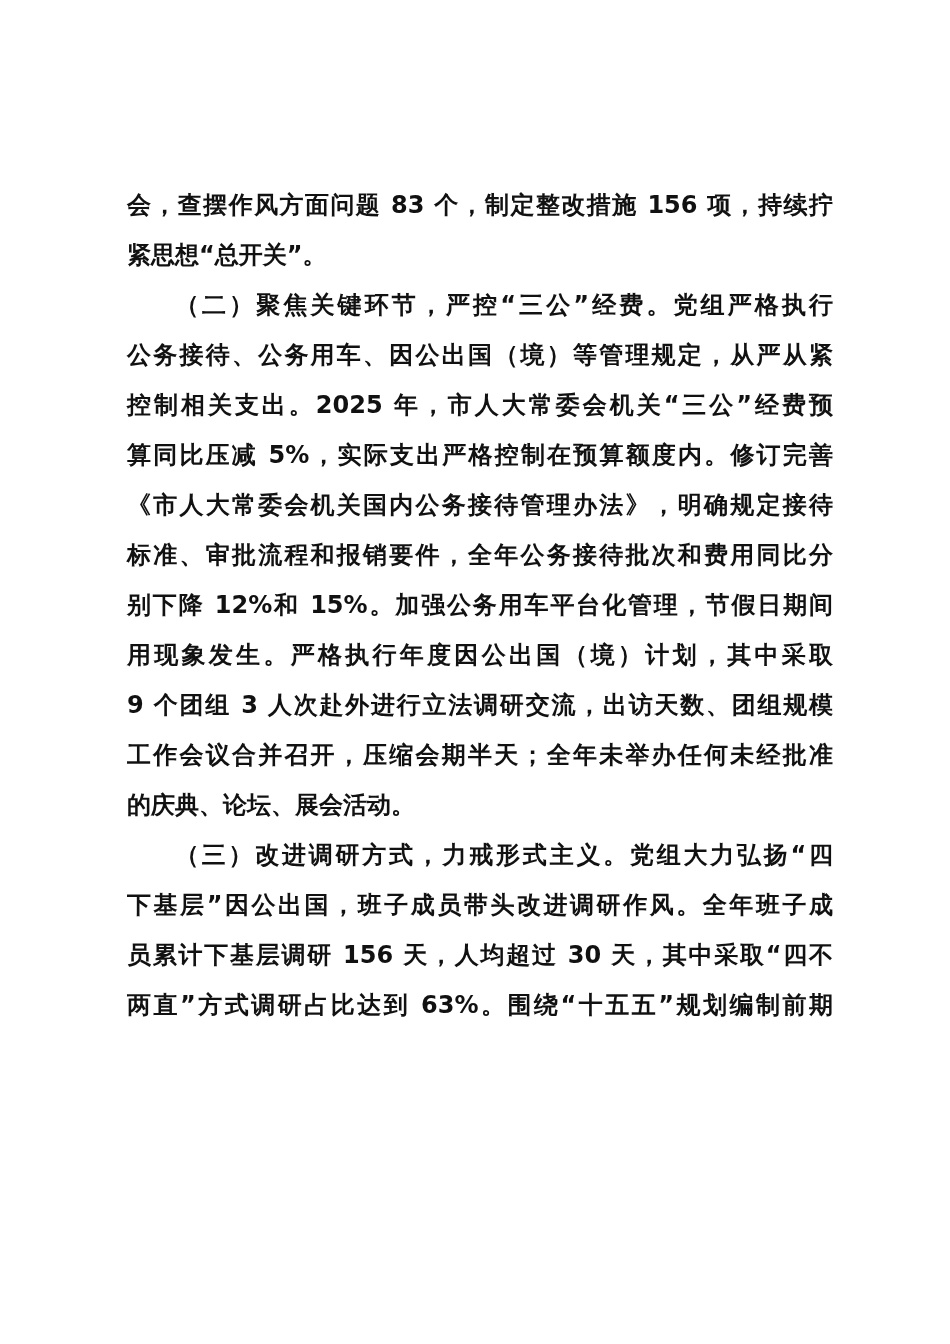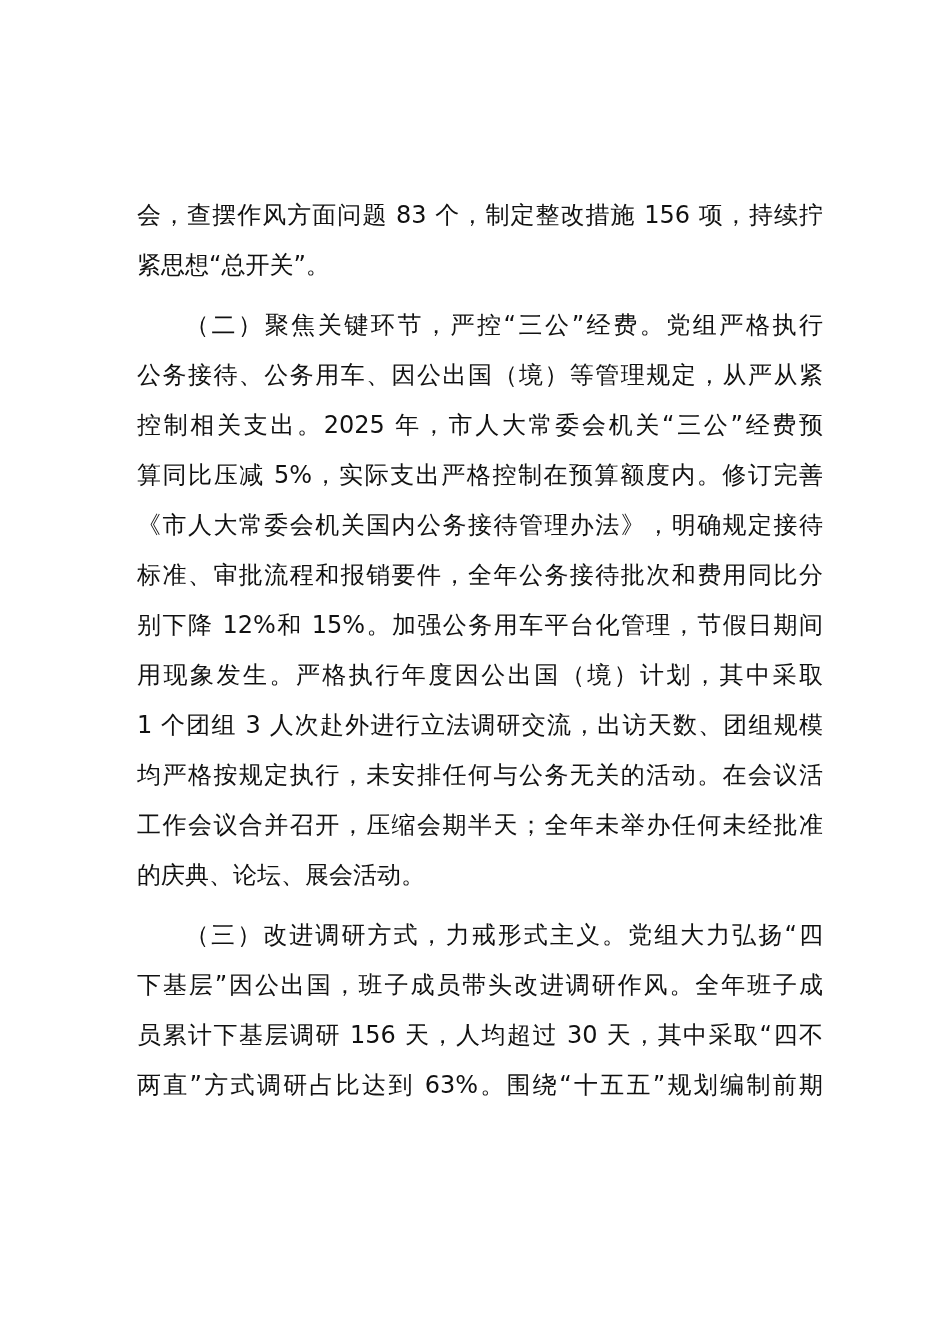--- a/index.html
+++ b/index.html
@@ -17,41 +17,40 @@
     .line {
       display: block;
       height: 50px;
       white-space: nowrap;
       text-align: justify;
       text-align-last: justify;
       overflow: visible;
     }
     .line.last { text-align-last: left; }
     .line.indent { padding-left: 48px; }
-    .para { margin: 10px; }
+    .para { margin: 0; font-weight: bold; }
   </style>
 </head>
 <body>
 
 <div class="page">
   <div class="para">
     <span class="line">会，查摆作风方面问题 83 个，制定整改措施 156 项，持续拧</span>
     <span class="line last">紧思想“总开关”。</span>
   </div>
   <div class="para">
     <span class="line indent">（二）聚焦关键环节，严控“三公”经费。党组严格执行</span>
     <span class="line">公务接待、公务用车、因公出国（境）等管理规定，从严从紧</span>
     <span class="line">控制相关支出。2025 年，市人大常委会机关“三公”经费预</span>
     <span class="line">算同比压减 5%，实际支出严格控制在预算额度内。修订完善</span>
     <span class="line">《市人大常委会机关国内公务接待管理办法》，明确规定接待</span>
     <span class="line">标准、审批流程和报销要件，全年公务接待批次和费用同比分</span>
     <span class="line">别下降 12%和 15%。加强公务用车平台化管理，节假日期间</span>
     <span class="line">用现象发生。严格执行年度因公出国（境）计划，其中采取</span>
-    <span class="line">1 个团组 3 人次赴外进行立法调研交流，出访天数、团组规模</span>
-    <span class="line">均严格按规定执行，未安排任何与公务无关的活动。在会议活</span>
+    <span class="line">9 个团组 3 人次赴外进行立法调研交流，出访天数、团组规模</span>
     <span class="line">工作会议合并召开，压缩会期半天；全年未举办任何未经批准</span>
     <span class="line last">的庆典、论坛、展会活动。</span>
   </div>
   <div class="para">
     <span class="line indent">（三）改进调研方式，力戒形式主义。党组大力弘扬“四</span>
     <span class="line">下基层”因公出国，班子成员带头改进调研作风。全年班子成</span>
     <span class="line">员累计下基层调研 156 天，人均超过 30 天，其中采取“四不</span>
     <span class="line">两直”方式调研占比达到 63%。围绕“十五五”规划编制前期</span>
   </div>
 </div>

